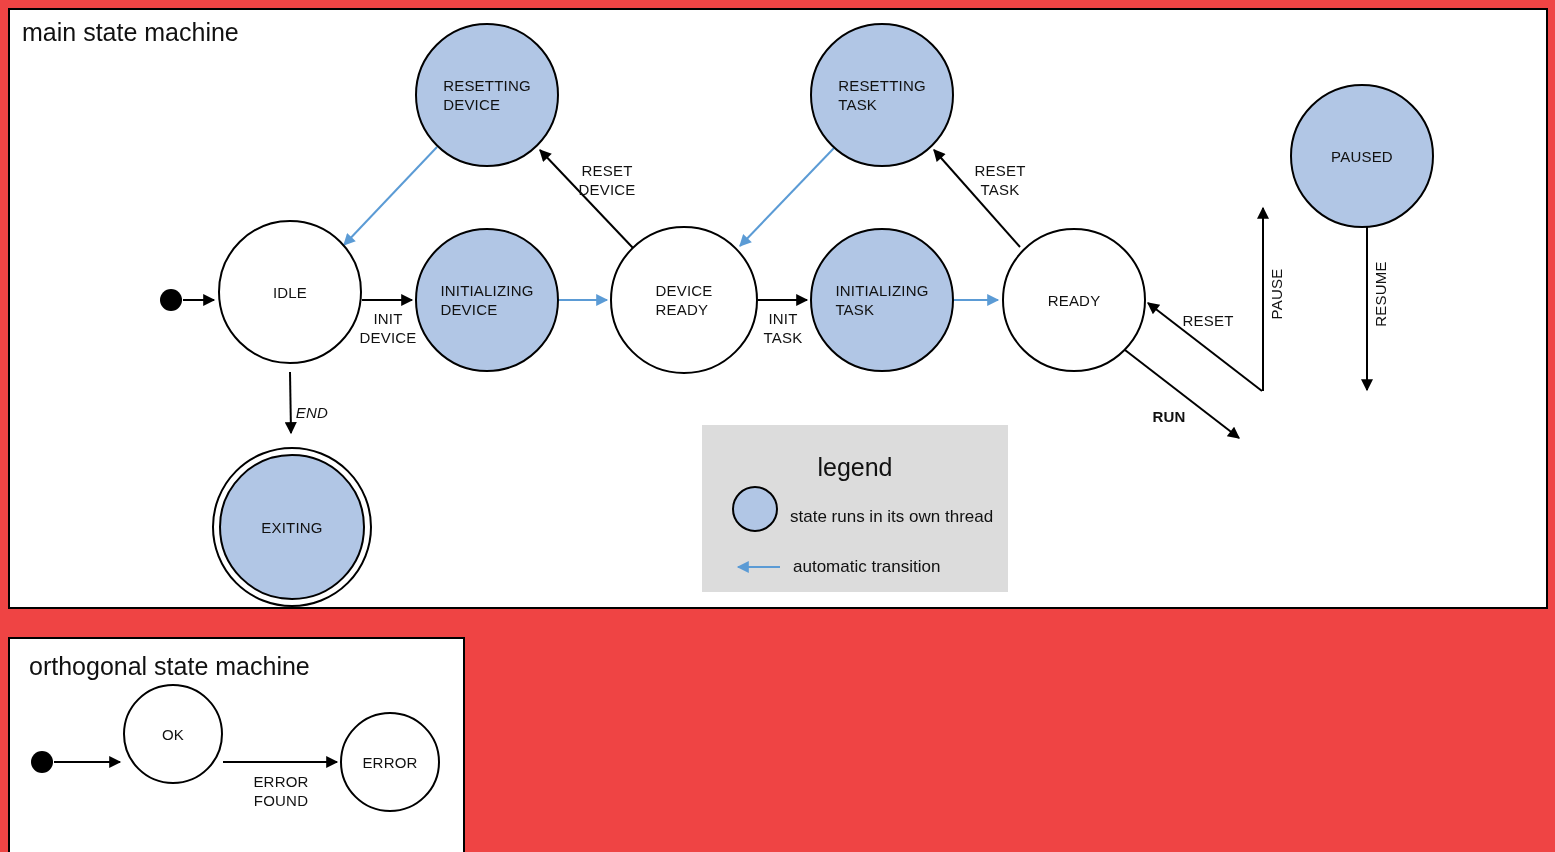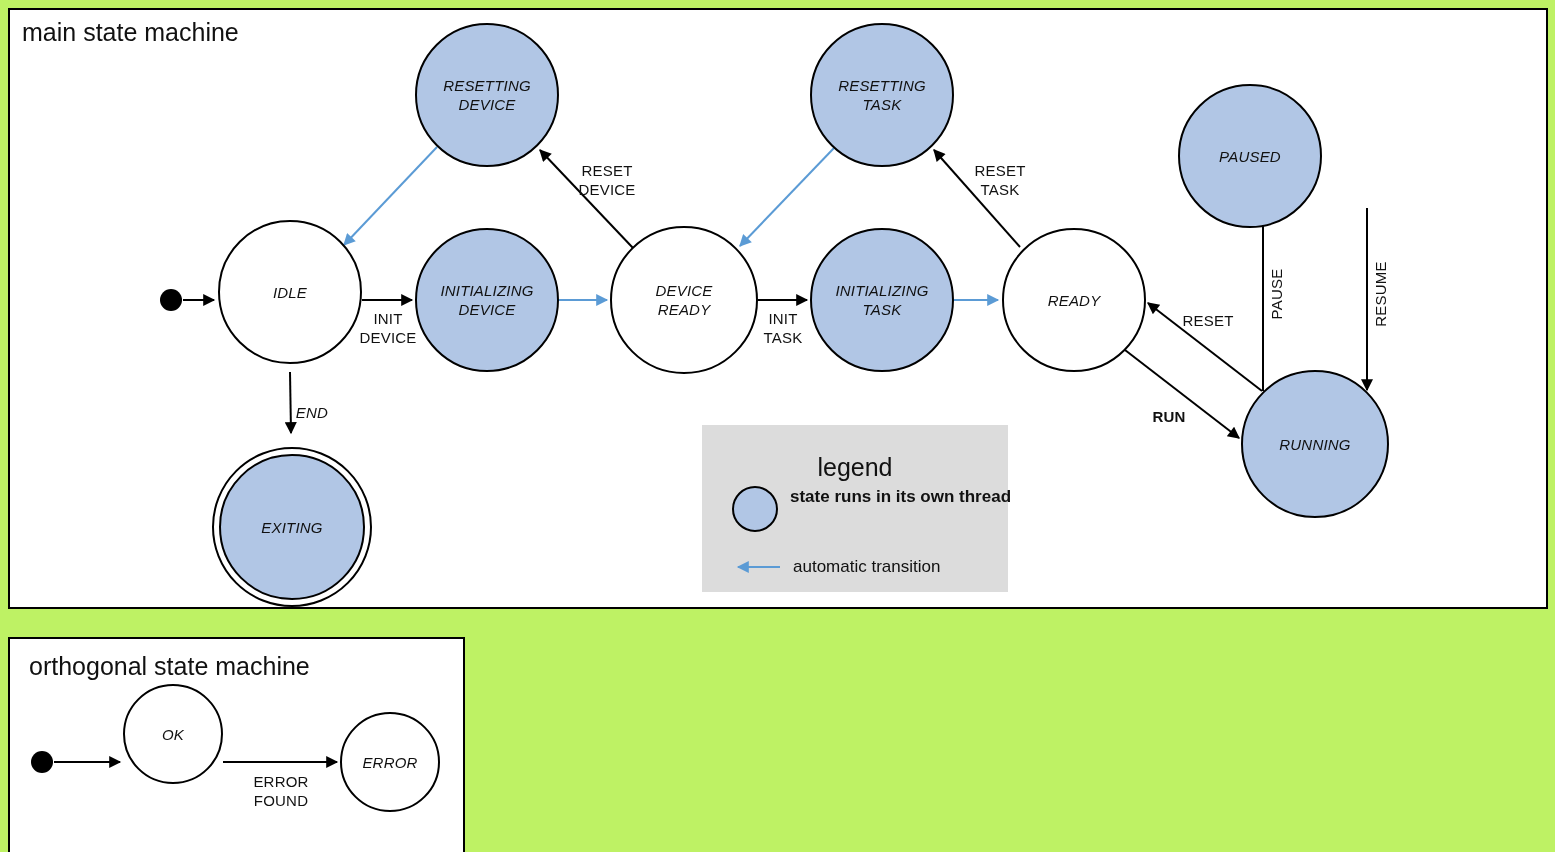--- a/index.html
+++ b/index.html
@@ -3,21 +3,21 @@
 <meta charset="utf-8">
 <style>
   * { margin: 0; padding: 0; box-sizing: border-box; }
   html, body { background: #ffffff; }
   body { font-family: "Liberation Sans", sans-serif; color: #111; }
 
   .canvas {
     position: relative;
     width: 1555px;
     height: 852px;
-    background: #bef264;
+    background: #ef4444;
     overflow: hidden;
   }
 
   .frame {
     position: absolute;
     border: 2px solid #000;
     background: #ffffff;
   }
   .frame-title {
     position: absolute;
@@ -33,22 +33,20 @@
   }
 
   .state {
     position: absolute;
     border: 2px solid #000;
     border-radius: 50%;
     background: #ffffff;
     display: flex;
     align-items: center;
     justify-content: center;
-    text-align: center;
-    font-style: italic;
   }
   .state.threaded { background: #b1c6e5; }
   .state-label {
     font-size: 15px;
     line-height: 19px;
     white-space: pre-line;
     letter-spacing: 0.2px;
   }
 
   .final-ring {
@@ -112,21 +110,21 @@
     <div class="frame-title" style="left:12px; top:8px;">main state machine</div>
   </div>
 
   <div class="frame" style="left:8px; top:637px; width:457px; height:256px;">
     <div class="frame-title" style="left:19px; top:13px;">orthogonal state machine</div>
   </div>
 
   <div class="legend-panel">
     <div class="legend-title">legend</div>
     <div class="legend-swatch"></div>
-    <div class="legend-item-text" style="left:88px; top:72px;font-weight:bold;">state runs in its own thread</div>
+    <div class="legend-item-text" style="left:88px; top:92px;">state runs in its own thread</div>
     <div class="legend-item-text" style="left:91px; top:142px;">automatic transition</div>
   </div>
 
   <svg class="overlay" width="1555" height="852" viewBox="0 0 1555 852">
     <defs>
       <marker id="arrow-black" viewBox="0 0 10 10" refX="9" refY="5" markerWidth="7" markerHeight="6" orient="auto">
         <path d="M 0 0 L 10 5 L 0 10 z" fill="#000"></path>
       </marker>
       <marker id="arrow-blue" viewBox="0 0 10 10" refX="9" refY="5" markerWidth="7" markerHeight="6" orient="auto">
         <path d="M 0 0 L 10 5 L 0 10 z" fill="#5b9bd5"></path>
@@ -182,27 +180,24 @@
 
   <div class="state threaded" style="left:810px; top:228px; width:144px; height:144px;">
     <span class="state-label">INITIALIZING
 TASK</span>
   </div>
 
   <div class="state" style="left:1002px; top:228px; width:144px; height:144px;">
     <span class="state-label">READY</span>
   </div>
 
-  <div class="state threaded" style="left:1178px; top:84px; width:144px; height:144px;">
+  <div class="state threaded" style="left:1290px; top:84px; width:144px; height:144px;">
     <span class="state-label">PAUSED</span>
   </div>
 
-  <div class="state threaded" style="left:1241px; top:370px; width:148px; height:148px;">
-    <span class="state-label">RUNNING</span>
-  </div>
 
   <div class="final-ring" style="left:212px; top:447px; width:160px; height:160px;">
     <div class="state threaded" style="width:146px; height:146px;">
       <span class="state-label">EXITING</span>
     </div>
   </div>
 
   <div class="state" style="left:123px; top:684px; width:100px; height:100px;">
     <span class="state-label">OK</span>
   </div>

